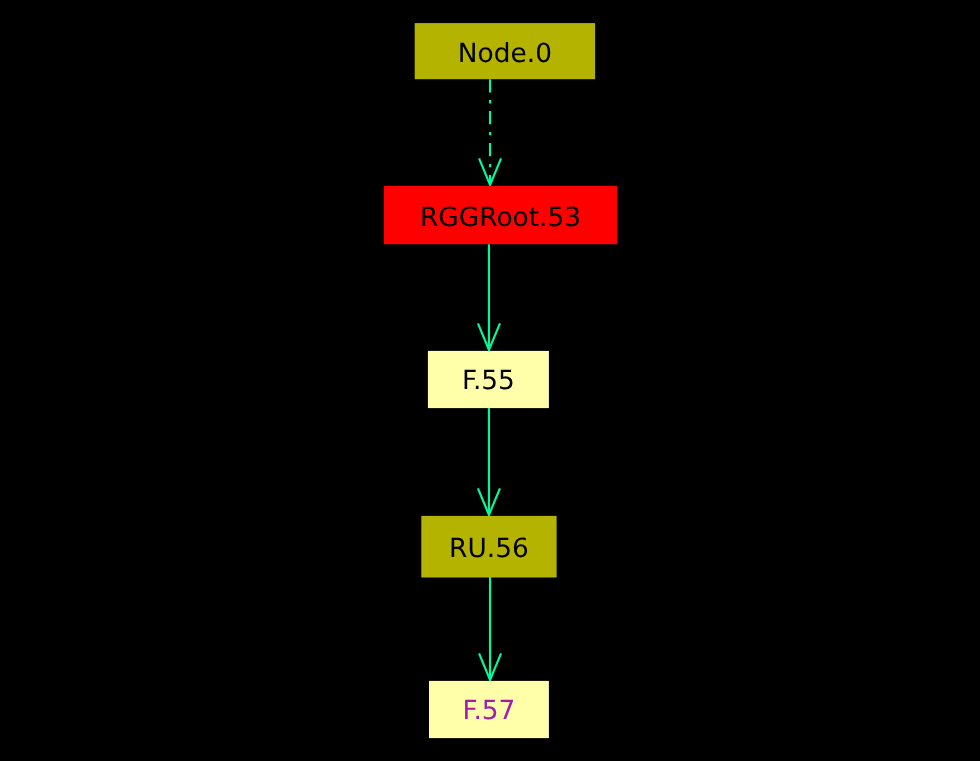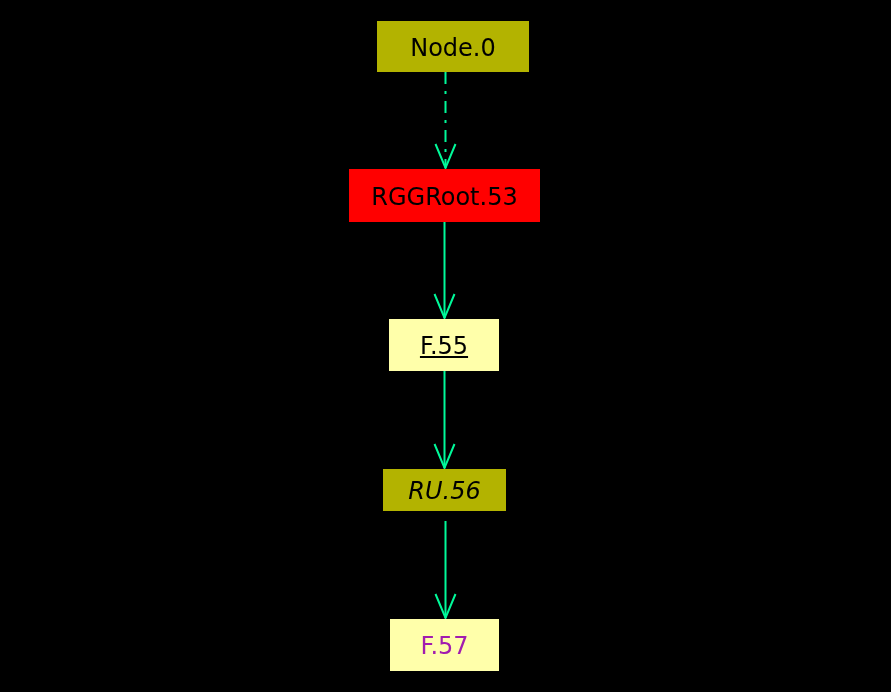--- a/index.html
+++ b/index.html
@@ -52,29 +52,29 @@
       <g>
         <line x1="444.5" y1="371" x2="444.5" y2="468" stroke="#00fa9a" stroke-width="2"></line>
         <polyline points="434.5,444 444.5,468 454.5,444" fill="none" stroke="#00fa9a" stroke-width="2"></polyline>
       </g>
       <g>
         <line x1="445.5" y1="521" x2="445.5" y2="618" stroke="#00fa9a" stroke-width="2"></line>
         <polyline points="435.5,594 445.5,618 455.5,594" fill="none" stroke="#00fa9a" stroke-width="2"></polyline>
       </g>
     </svg>
   <div>
-      <div class="graph-node" style="left: 377px; top: 21px; width: 152px; height: 51px; background: rgb(179, 179, 0);">
+      <div class="graph-node" style="left: 377px; top: 21px; width: 164px; height: 51px; background: rgb(179, 179, 0);">
         <span class="node-label" style="color: rgb(0, 0, 0);">Node.0</span>
       </div>
-      <div class="graph-node" style="left: 349px; top: 169px; width: 191px; height: 53px; background: rgb(255, 0, 0);">
+      <div class="graph-node" style="left: 349px; top: 169px; width: 212px; height: 53px; background: rgb(255, 0, 0);">
         <span class="node-label" style="color: rgb(0, 0, 0);">RGGRoot.53</span>
       </div>
-      <div class="graph-node" style="left: 389px; top: 319px; width: 110px; height: 52px; background: rgb(255, 255, 170); text-decoration: underline;">
+      <div class="graph-node" style="left: 389px; top: 319px; width: 110px; height: 52px; background: rgb(255, 255, 170);">
         <span class="node-label" style="color: rgb(0, 0, 0);">F.55</span>
       </div>
-      <div class="graph-node" style="left: 383px; top: 469px; width: 123px; height: 42px; background: rgb(179, 179, 0); font-style: italic;">
+      <div class="graph-node" style="left: 383px; top: 469px; width: 123px; height: 56px; background: rgb(179, 179, 0);">
         <span class="node-label" style="color: rgb(0, 0, 0);">RU.56</span>
       </div>
       <div class="graph-node" style="left: 390px; top: 619px; width: 109px; height: 52px; background: rgb(255, 255, 170);">
         <span class="node-label" style="color: #a21caf;">F.57</span>
       </div>
     </div>
 </div>
 
 </body></html>

